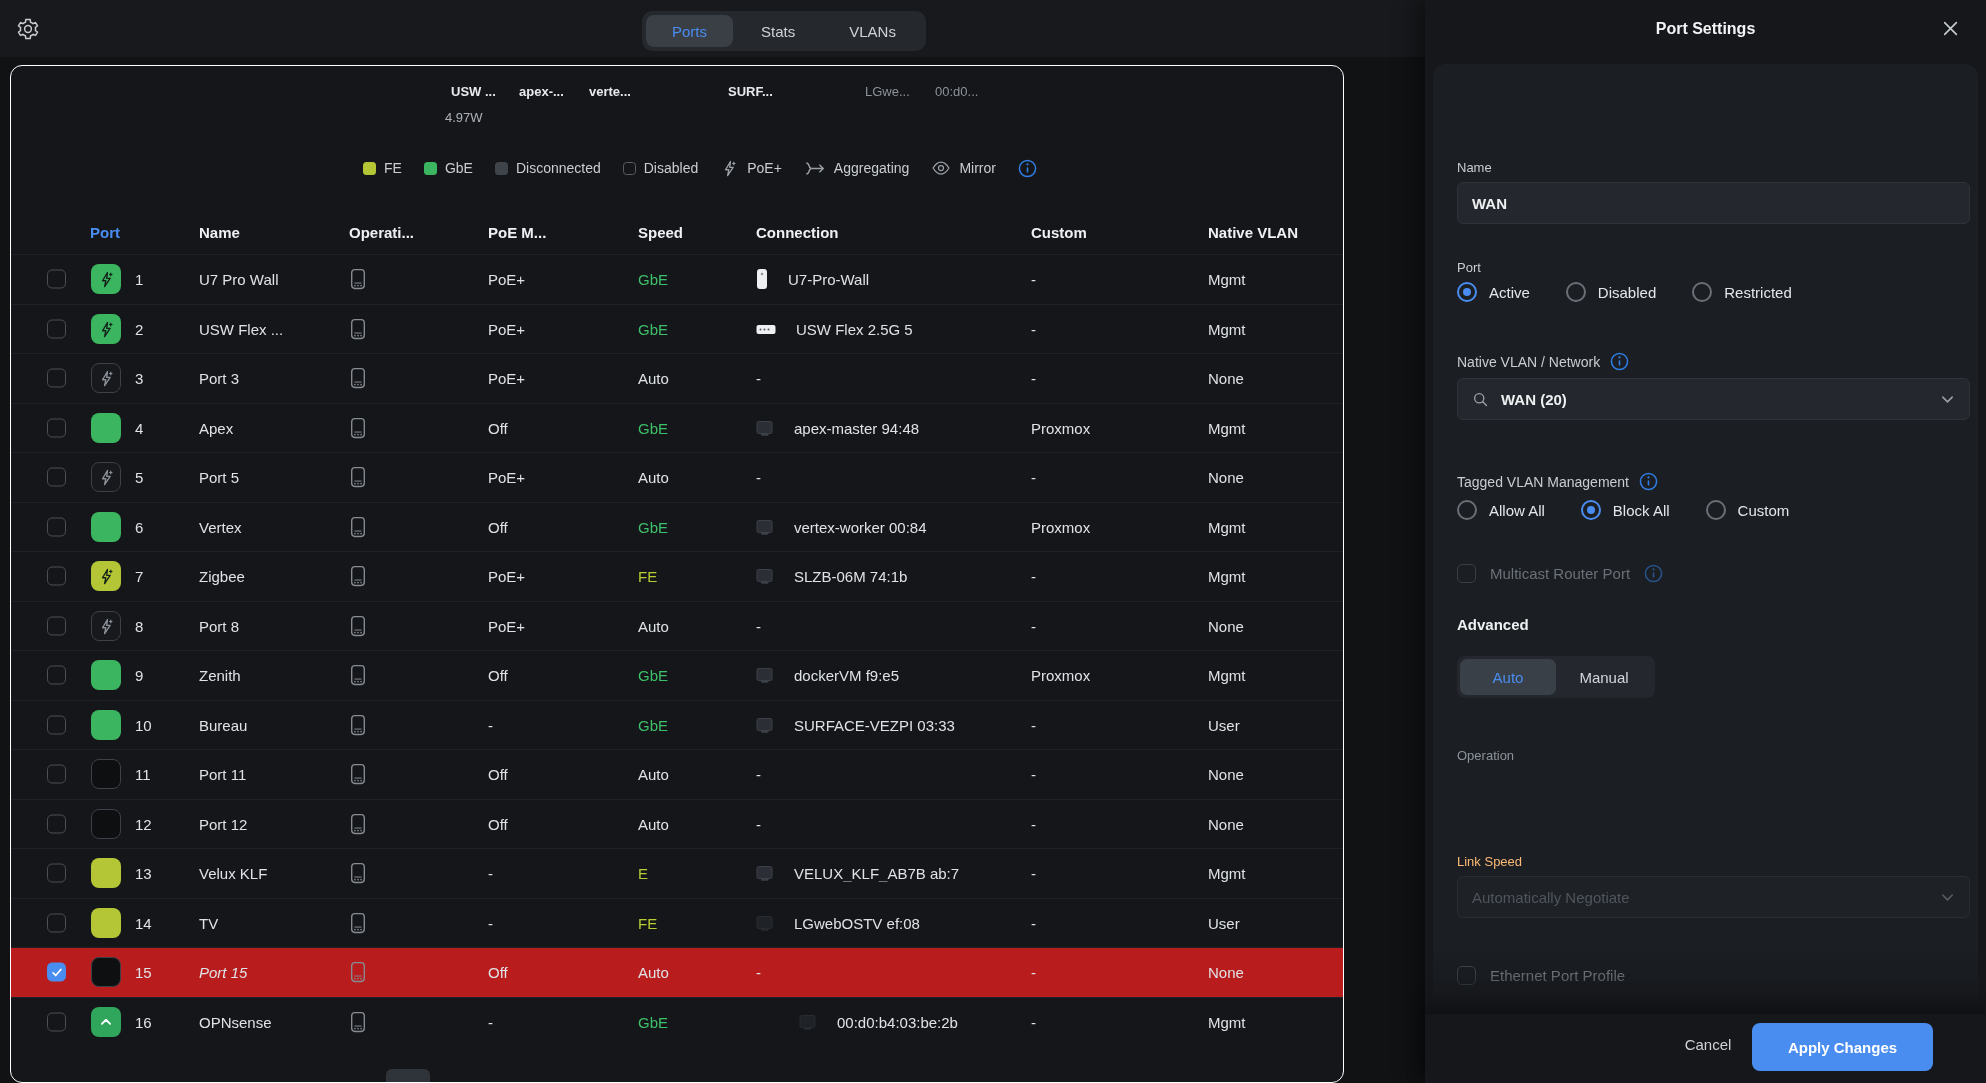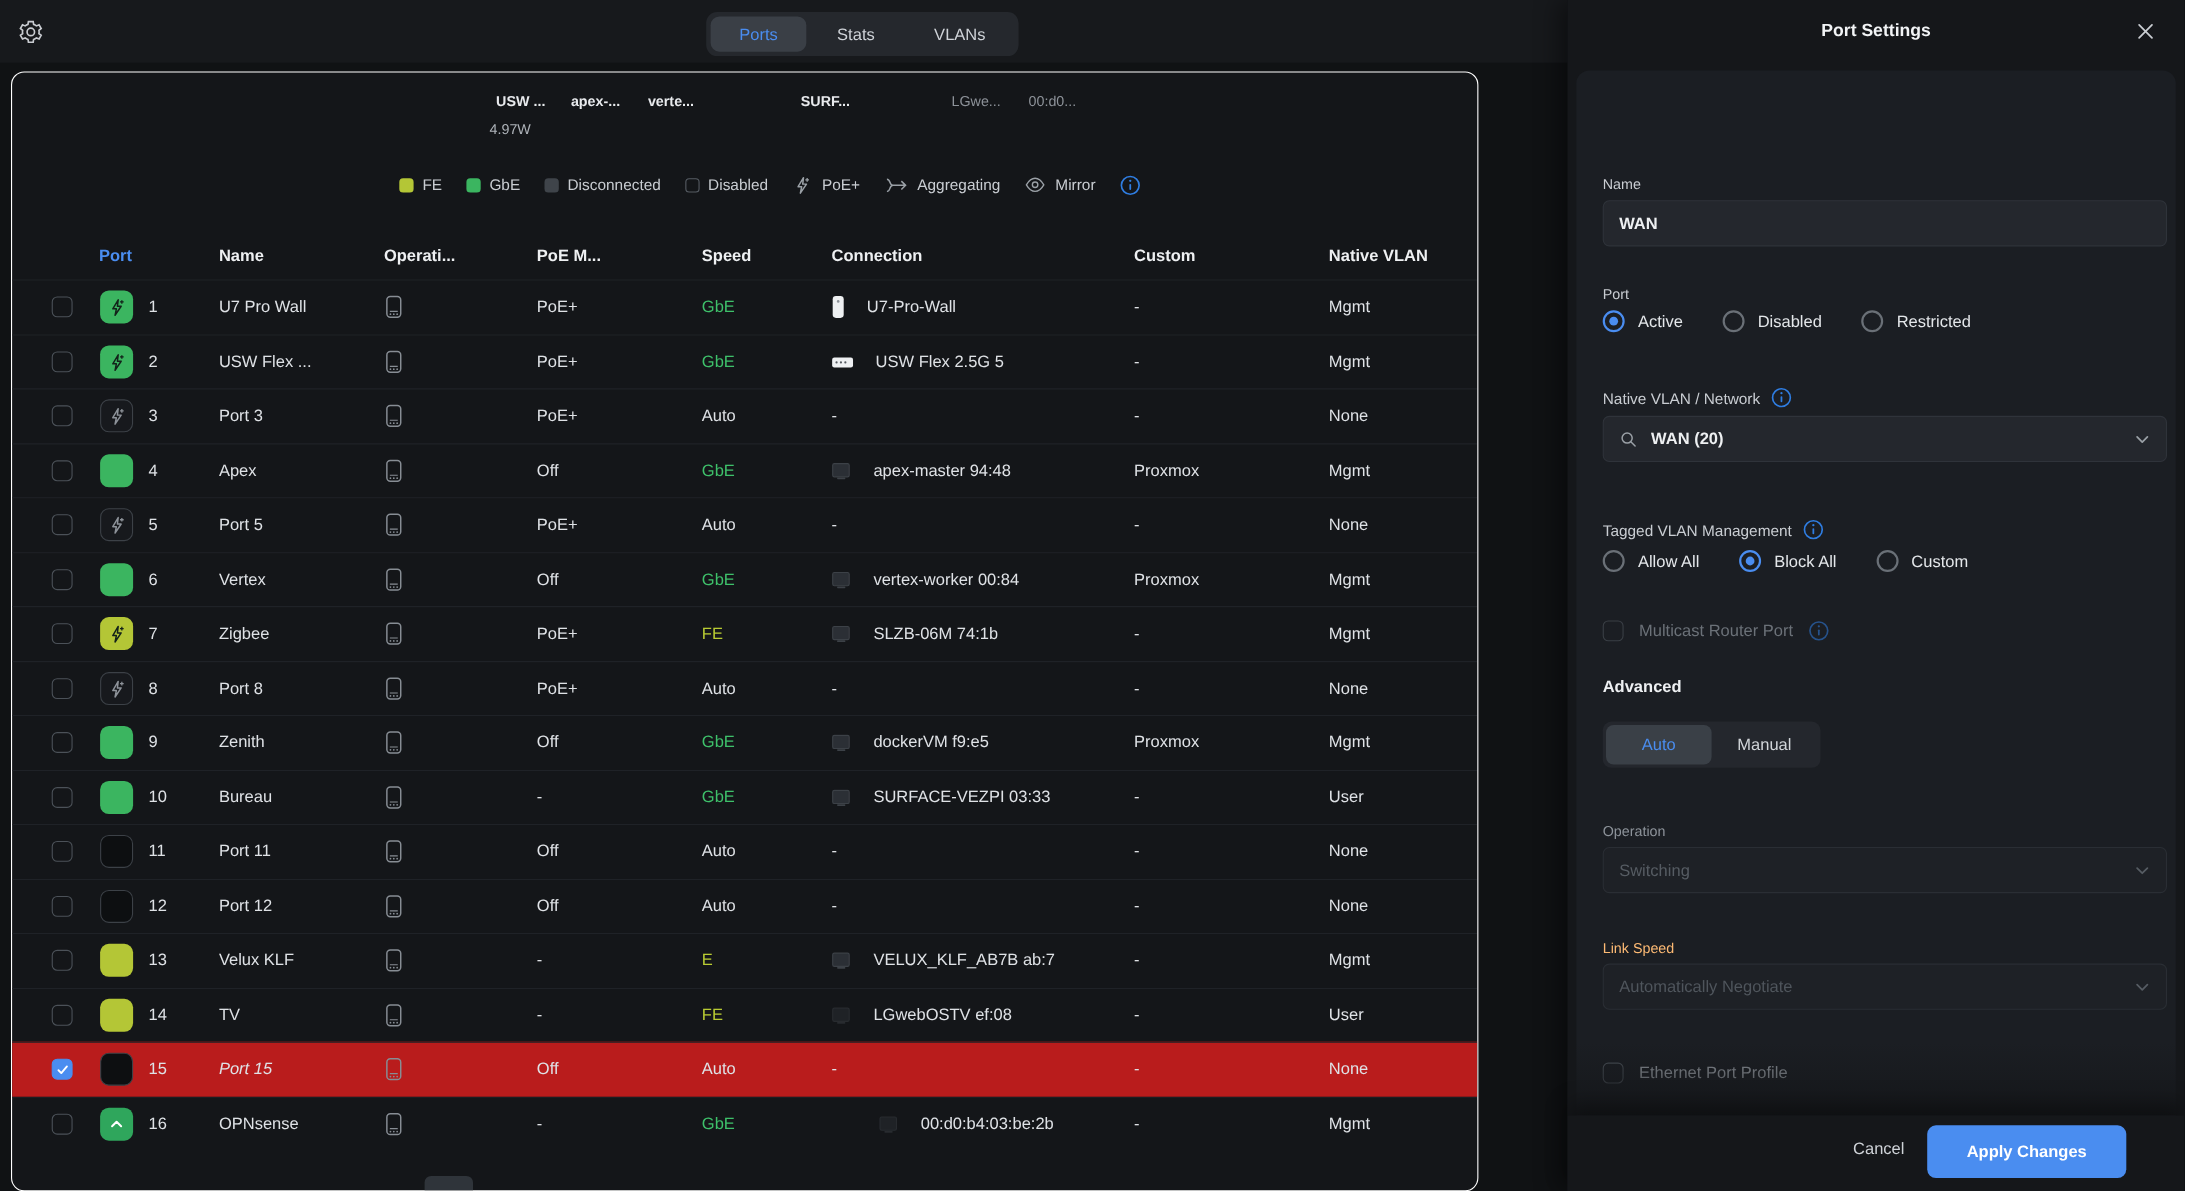--- a/index.html
+++ b/index.html
@@ -757,28 +757,20 @@
     </div>
 
     <div class="p-el adv-title" style="top:552px">Advanced</div>
 
     <div class="p-el seg" style="top:592px" id="segControl">
         <div class="seg-opt active">Auto</div>
         <div class="seg-opt">Manual</div>
       </div>
 
     <div class="p-el p-label mid" style="top:684px">Operation</div>
-    <div class="p-el p-select disabled" style="top:706px">
-      <span class="val">Switching</span>
-      <span class="chev-slot dim-chev">
-          <svg viewBox="0 0 16 16" width="15" height="15">
-            <path d="M3 5.5 L8 10.5 13 5.5" fill="none" stroke="#565c63" stroke-width="1.7" stroke-linecap="round" stroke-linejoin="round"></path>
-          </svg>
-        </span>
-    </div>
 
     <div class="p-el p-label dim" style="top:790px">Link Speed</div>
     <div class="p-el p-select disabled" style="top:812px">
       <span class="val" style="color:#4f555c">Automatically Negotiate</span>
       <span class="chev-slot dim-chev">
           <svg viewBox="0 0 16 16" width="15" height="15">
             <path d="M3 5.5 L8 10.5 13 5.5" fill="none" stroke="#565c63" stroke-width="1.7" stroke-linecap="round" stroke-linejoin="round"></path>
           </svg>
         </span>
     </div>

